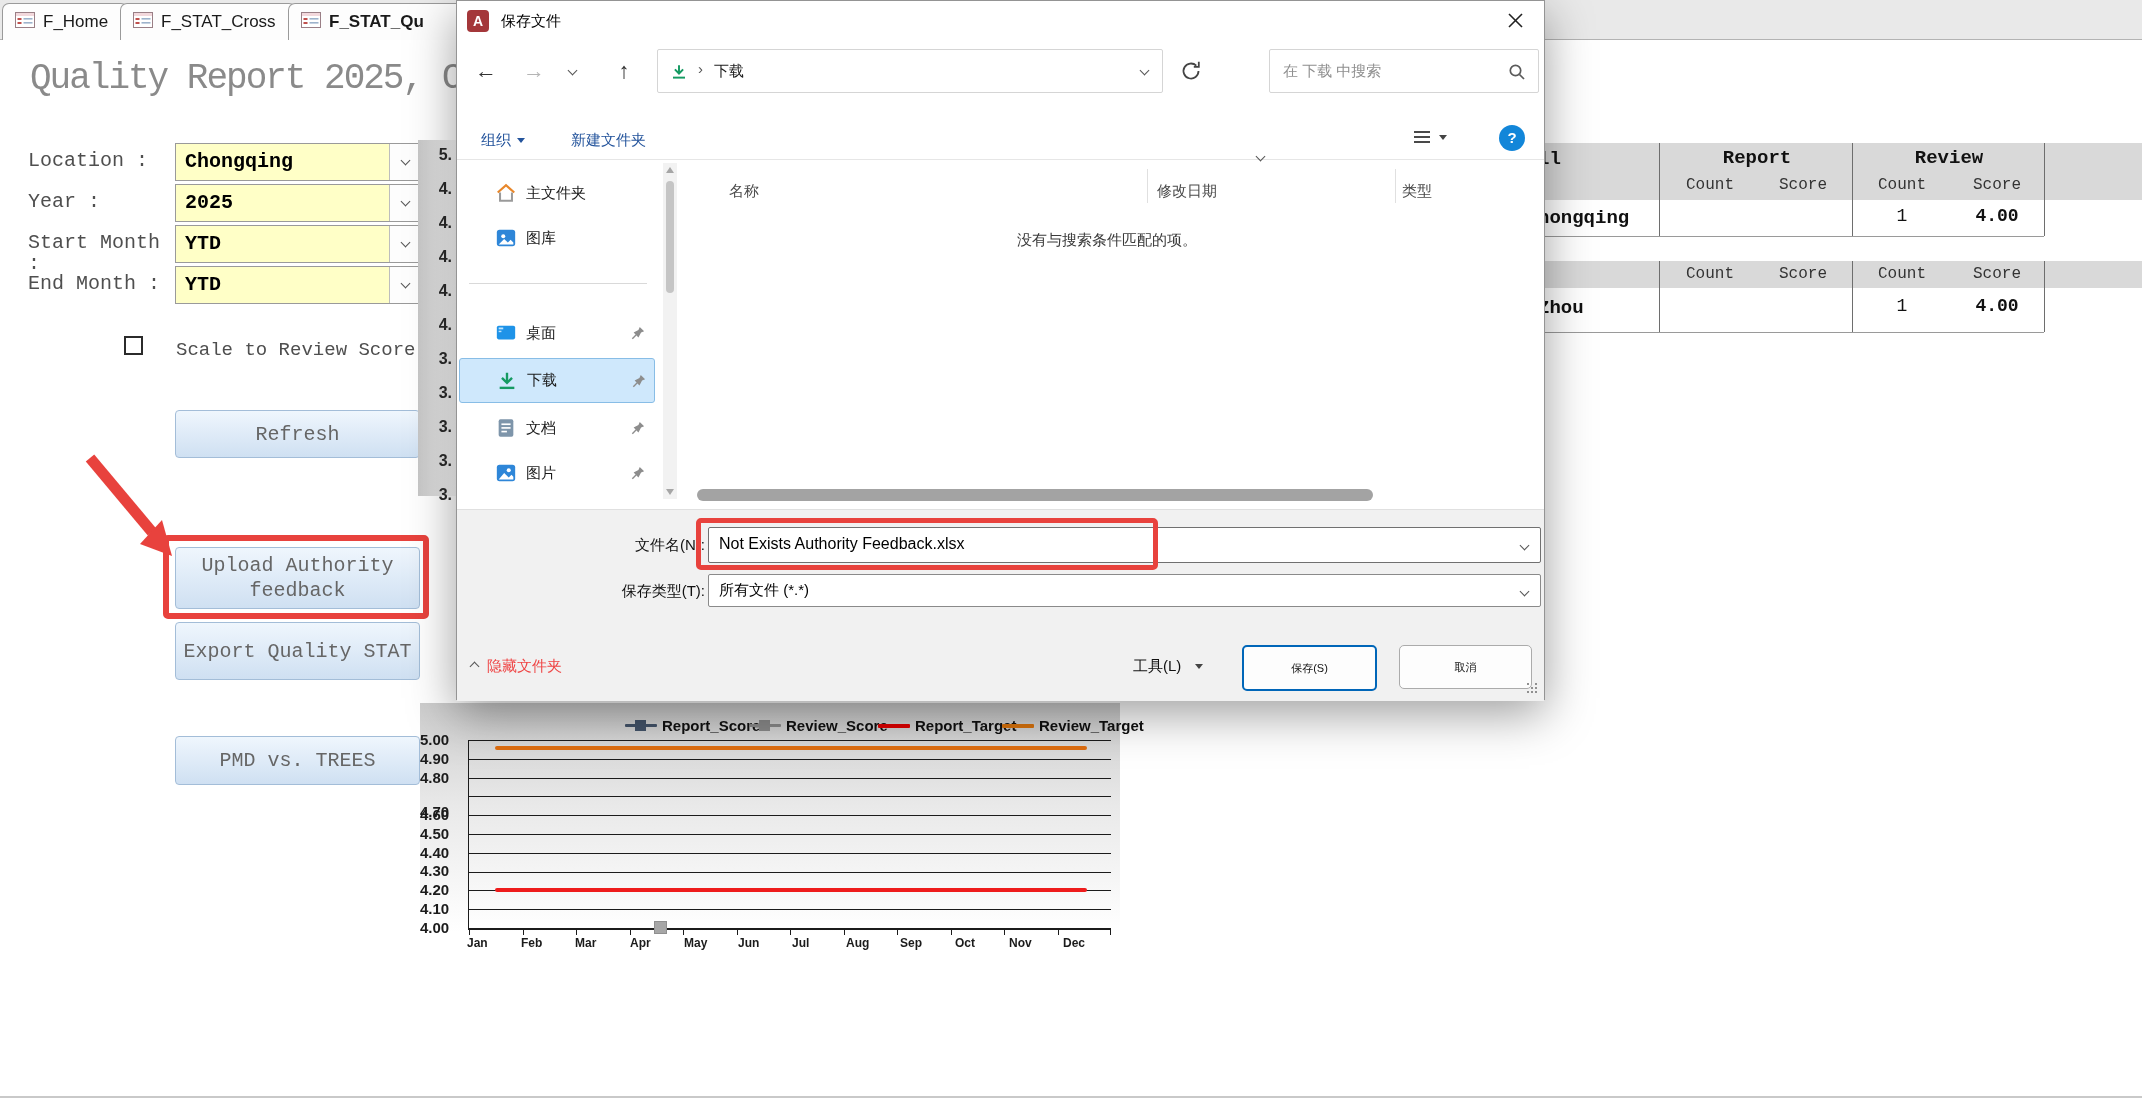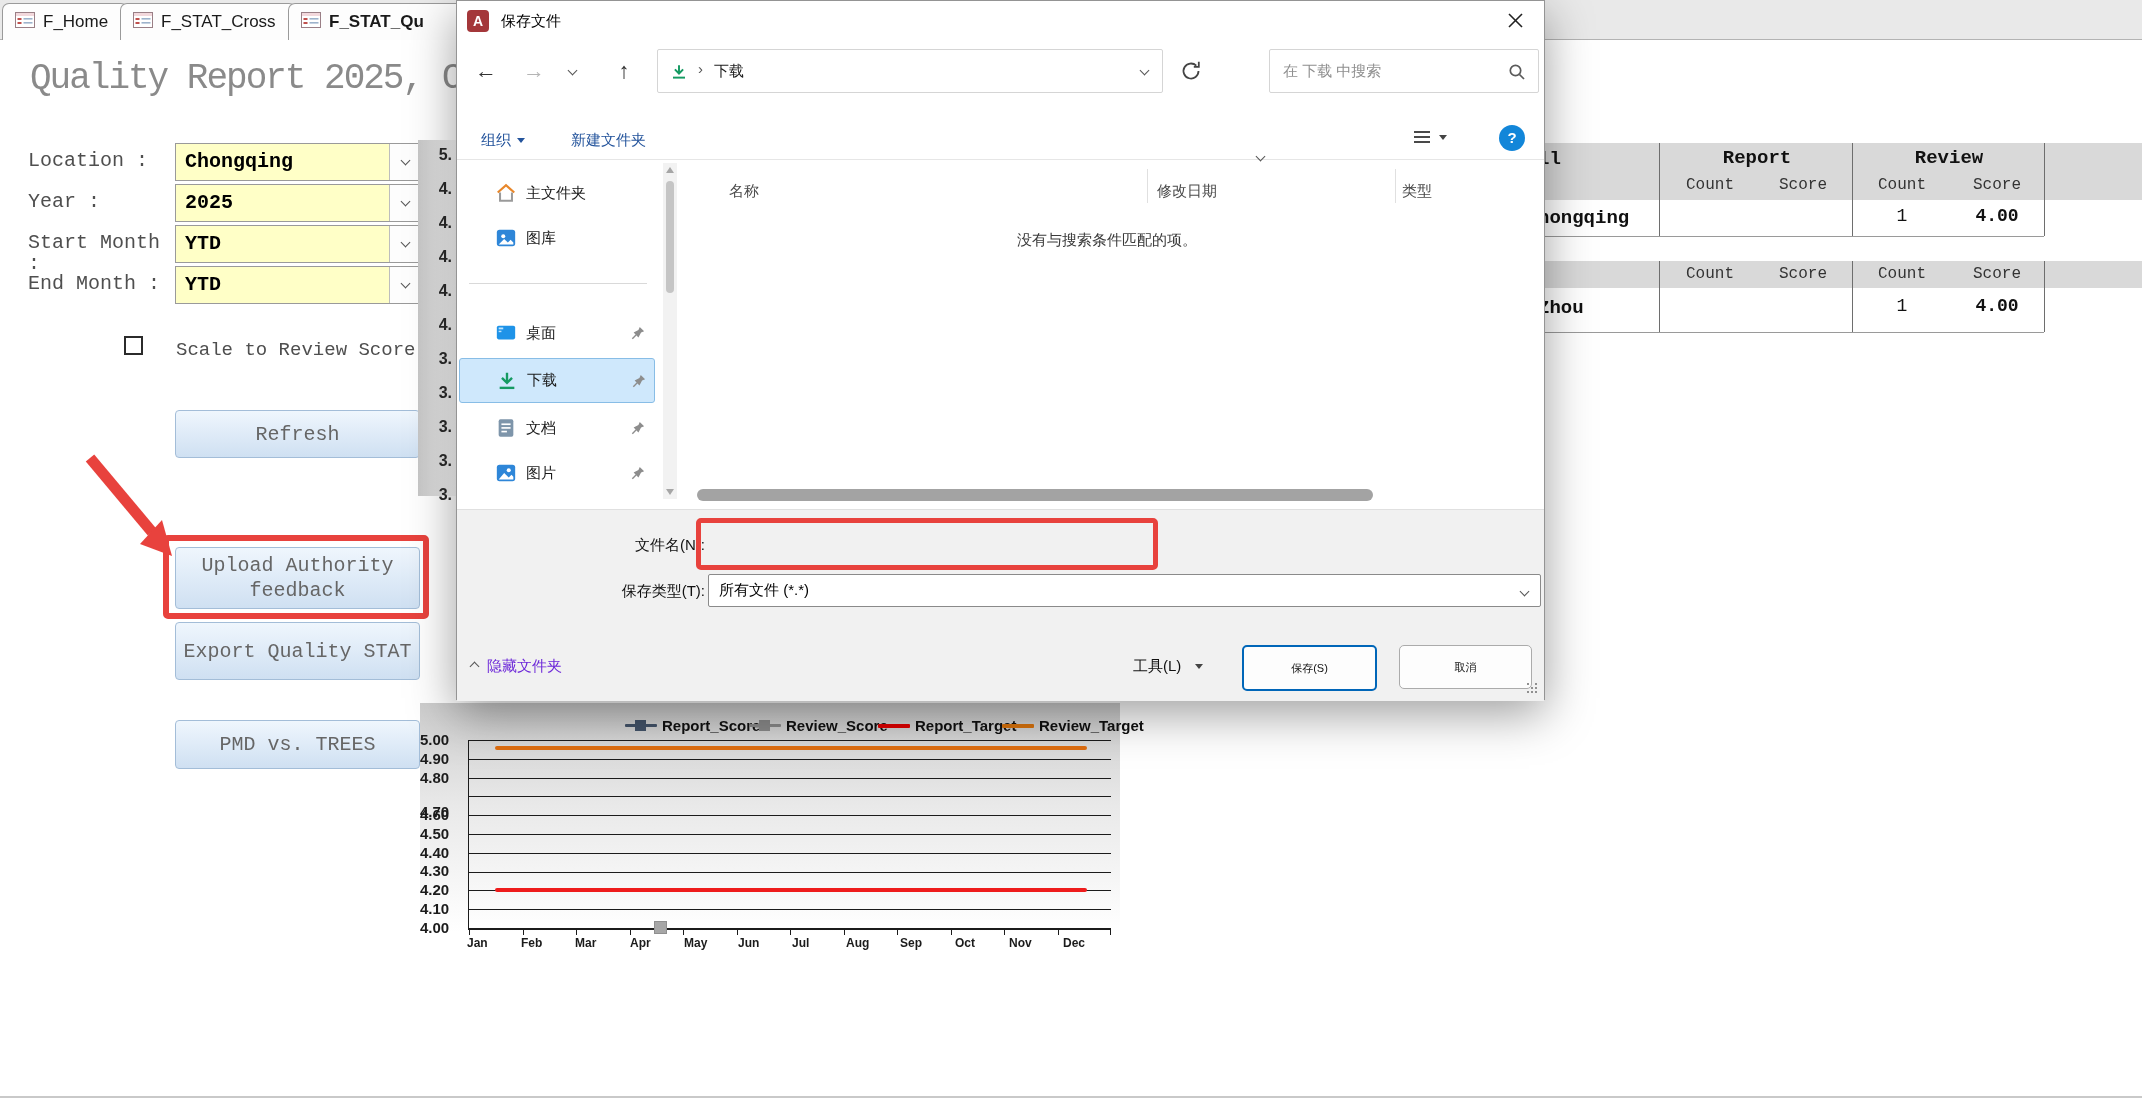--- a/index.html
+++ b/index.html
@@ -126,21 +126,21 @@
   <div class="abs abtn mono" style="left:175px;top:410px;width:243px;height:46px;">
     <span>Refresh</span>
   </div>
   <div class="abs abtn mono" style="left:175px;top:547px;width:243px;height:60px;flex-direction:column;">
     <span>Upload Authority</span>
     <span>feedback</span>
   </div>
   <div class="abs abtn mono" style="left:175px;top:622px;width:243px;height:56px;">
     <span>Export Quality STAT</span>
   </div>
-  <div class="abs abtn mono" style="left:175px;top:720px;width:243px;height:47px;">
+  <div class="abs abtn mono" style="left:175px;top:736px;width:243px;height:47px;">
     <span>PMD vs. TREES</span>
   </div>
 
   <div class="abs redbox" style="left:163px;top:535px;width:254px;height:72px;z-index:4;"></div>
   <svg class="abs" style="left:78px;top:452px;z-index:4;" width="120" height="120">
     <line x1="12" y1="6" x2="74" y2="80" stroke="#e8423d" stroke-width="11"></line>
     <polygon points="94,104 62,92 84,68" fill="#e8423d"></polygon>
   </svg>
 
   <div class="abs" style="left:418px;top:140px;width:40px;height:356px;background:linear-gradient(to right,#c6c6c6,#fbfbfb);"></div>
@@ -385,28 +385,32 @@
     <span class="abs chv sm" style="left:800px;top:152px;"></span>
     <div class="abs hdrtxt" style="left:700px;top:181px;">修改日期</div>
     <div class="abs hdrtxt" style="left:945px;top:181px;">类型</div>
     <div class="abs" style="left:690px;top:168px;width:1px;height:34px;background:#e0e0e0;"></div>
     <div class="abs" style="left:938px;top:168px;width:1px;height:34px;background:#e0e0e0;"></div>
     <div class="abs" style="left:400px;top:230px;width:500px;text-align:center;font-size:15px;color:#3a3a3a;">没有与搜索条件匹配的项。</div>
     <div class="abs" style="left:240px;top:488px;width:676px;height:12px;background:#a3a3a3;border-radius:6px;"></div>
 
     <div class="abs" style="left:0;top:508px;width:1087px;height:191px;background:#f1f1f1;border-top:1px solid #e0e0e0;"></div>
     <div class="abs" style="left:60px;top:535px;width:188px;text-align:right;font-size:15px;color:#111;">文件名(N):</div>
+    <div class="abs" style="left:251px;top:526px;width:833px;height:36px;background:#fff;border:1px solid #707070;border-radius:2px;box-sizing:border-box;">
+      <span style="position:absolute;left:10px;top:7px;font-size:16px;color:#000;white-space:nowrap;">Not Exists Authority Feedback.xlsx</span>
+      <span class="chv sm" style="position:absolute;right:12px;top:14px;"></span>
+    </div>
     <div class="abs redbox" style="left:239px;top:517px;width:452px;height:42px;z-index:5;border-width:5px;"></div>
     <div class="abs" style="left:60px;top:581px;width:188px;text-align:right;font-size:15px;color:#111;">保存类型(T):</div>
     <div class="abs" style="left:251px;top:573px;width:833px;height:33px;background:#fff;border:1px solid #8a8a8a;border-radius:2px;box-sizing:border-box;">
       <span style="position:absolute;left:10px;top:6px;font-size:15px;color:#000;">所有文件 (*.*)</span>
       <span class="chv sm" style="position:absolute;right:12px;top:13px;"></span>
     </div>
 
-    <div class="abs" style="left:14px;top:656px;display:flex;align-items:center;gap:9px;font-size:15px;color:#6d28d9;">
+    <div class="abs" style="left:14px;top:656px;display:flex;align-items:center;gap:9px;font-size:15px;color:#ef4444;">
       <span class="chv sm up"></span>
       <span>隐藏文件夹</span>
     </div>
     <div class="abs" style="left:676px;top:656px;display:flex;align-items:center;gap:14px;font-size:15px;color:#111;">
       <span>工具(L)</span>
       <span class="tri"></span>
     </div>
     <div class="abs winbtn" style="left:785px;top:644px;width:131px;height:42px;border:2px solid #0066b8;">
       <span>保存(S)</span>
     </div>

